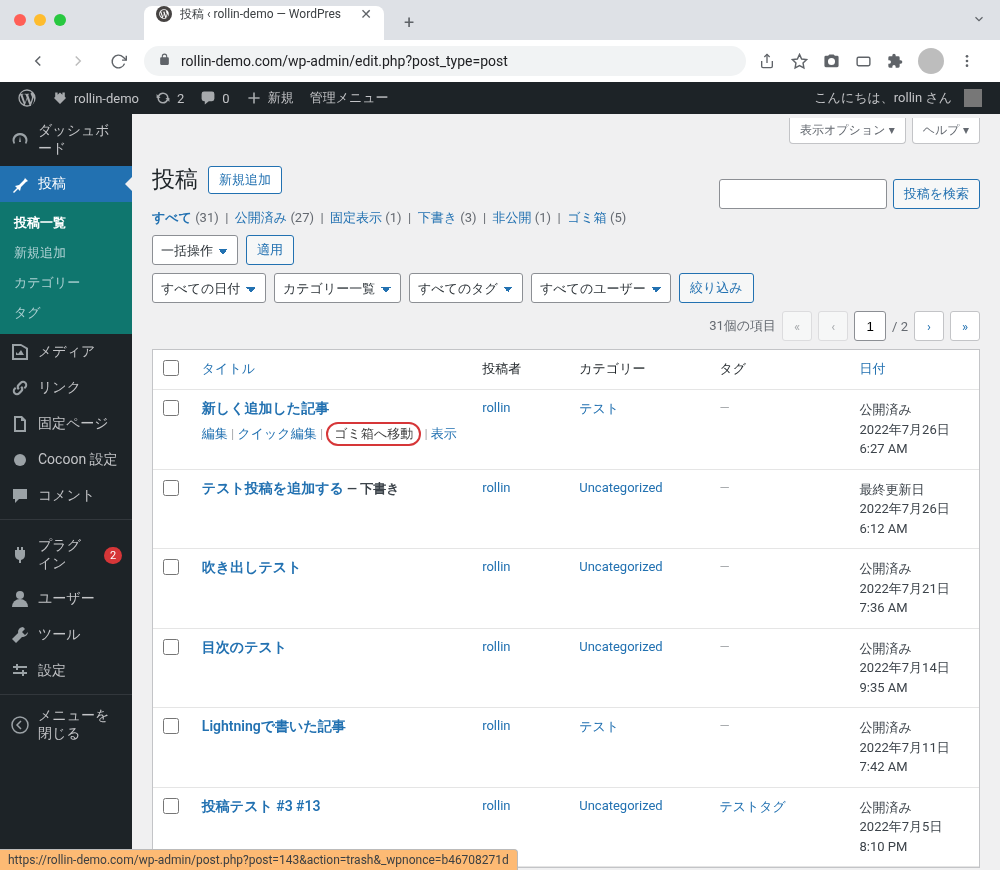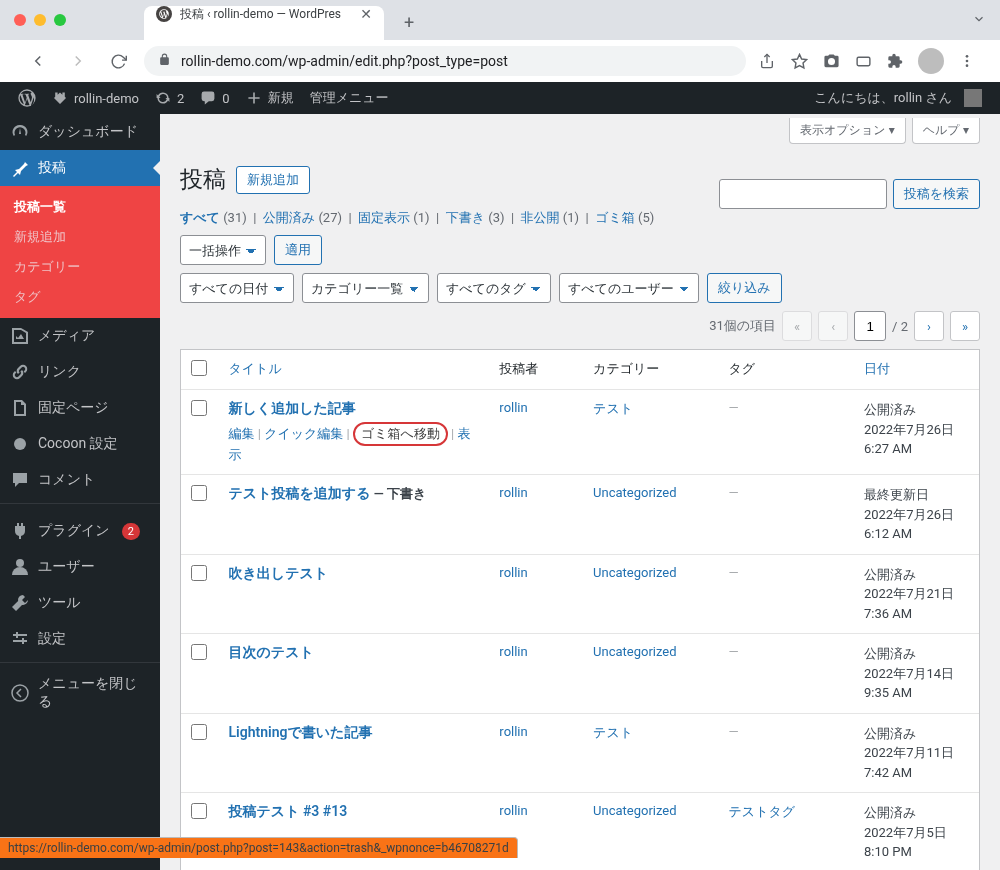--- a/index.html
+++ b/index.html
@@ -29,27 +29,27 @@
 .avatar{width:26px;height:26px;background:#bdbdbd;border-radius:50%}
 
 
 .wp-adminbar{height:32px;background:#1d2327;color:#c3c4c7;display:flex;align-items:center;padding:0 10px;font-size:13px}
 .ab-item{display:flex;align-items:center;gap:6px;padding:0 8px;height:32px;color:#c3c4c7}
 .ab-right{margin-left:auto;display:flex;align-items:center}
 .ab-avatar{width:18px;height:18px;background:#777;margin-left:6px}
 
 
 .wp-wrap{display:flex;height:calc(870px - 40px - 42px - 32px)}
-.adminmenu{width:160px;background:#1d2327;color:#c3c4c7;font-size:14px}
+.adminmenu{width:132px;background:#1d2327;color:#c3c4c7;font-size:14px}
 .menu-item{display:flex;align-items:center;gap:8px;padding:8px 10px;cursor:pointer;position:relative}
 .menu-item.current{background:#2271b1;color:#fff;font-weight:400}
 .menu-item.current::after{content:"";position:absolute;right:-1px;top:50%;transform:translateY(-50%);border:8px solid transparent;border-right-color:#f0f0f1}
 .menu-icon{width:20px;height:20px;display:flex;align-items:center;justify-content:center;color:rgba(240,246,252,.6)}
 .menu-item.current .menu-icon{color:#fff}
-.submenu{background:#ef4444;padding:6px 0}
+.submenu{background:#0f766e;padding:6px 0}
 .submenu-item{padding:6px 12px 6px 14px;font-size:13px;color:rgba(240,246,252,.7);cursor:pointer}
 .submenu-item.current{color:#fff;font-weight:600}
 .update-badge{background:#d63638;color:#fff;border-radius:9px;font-size:11px;padding:0 6px;margin-left:4px;min-width:18px;text-align:center;display:inline-block;line-height:17px}
 
 
 .content{flex:1;padding:0;overflow:auto;position:relative}
 .screen-meta{display:flex;justify-content:flex-end;gap:6px;padding:4px 20px 0 0}
 .screen-meta button{background:#fff;border:1px solid #c3c4c7;border-top:none;padding:4px 10px;font-size:12px;color:#646970;border-bottom-left-radius:4px;border-bottom-right-radius:4px;cursor:pointer}
 .wrap{padding:10px 20px 0}
 .page-head{display:flex;align-items:center;gap:10px;margin:10px 0 14px}
@@ -80,21 +80,21 @@
 .col-date{width:120px}
 .row-title{font-weight:600;color:#2271b1;font-size:14px}
 .row-actions{font-size:13px;color:#a7aaad;margin-top:4px}
 .row-actions a{color:#2271b1}
 .row-actions .trash a{color:#404040}
 .highlight-circle{border:2.5px solid #d63638;border-radius:14px;padding:1px 6px;display:inline-block;line-height:18px}
 td .dash{color:#a7aaad}
 .date-cell{color:#3c434a;line-height:1.5}
 input[type=checkbox]{width:16px;height:16px;border:1px solid #8c8f94;border-radius:3px}
 
-.status-bar{position:absolute;bottom:12px;left:0;background:#f97316;border:1px solid #bbb;border-left:none;border-bottom:none;border-top-right-radius:4px;padding:3px 8px;font-size:12px;color:#3c4043;max-width:640px;white-space:nowrap;overflow:hidden}
+.status-bar{position:absolute;bottom:0;left:0;background:#fdba74;border:1px solid #bbb;border-left:none;border-bottom:none;border-top-right-radius:4px;padding:3px 8px;font-size:12px;color:#3c4043;max-width:640px;white-space:nowrap;overflow:hidden}
 </style>
 </head>
 <body>
 
 <div class="browser-chrome">
   <div class="title-bar">
     <div class="traffic">
       <div class="tl r"></div>
       <div class="tl y"></div>
       <div class="tl g"></div>

